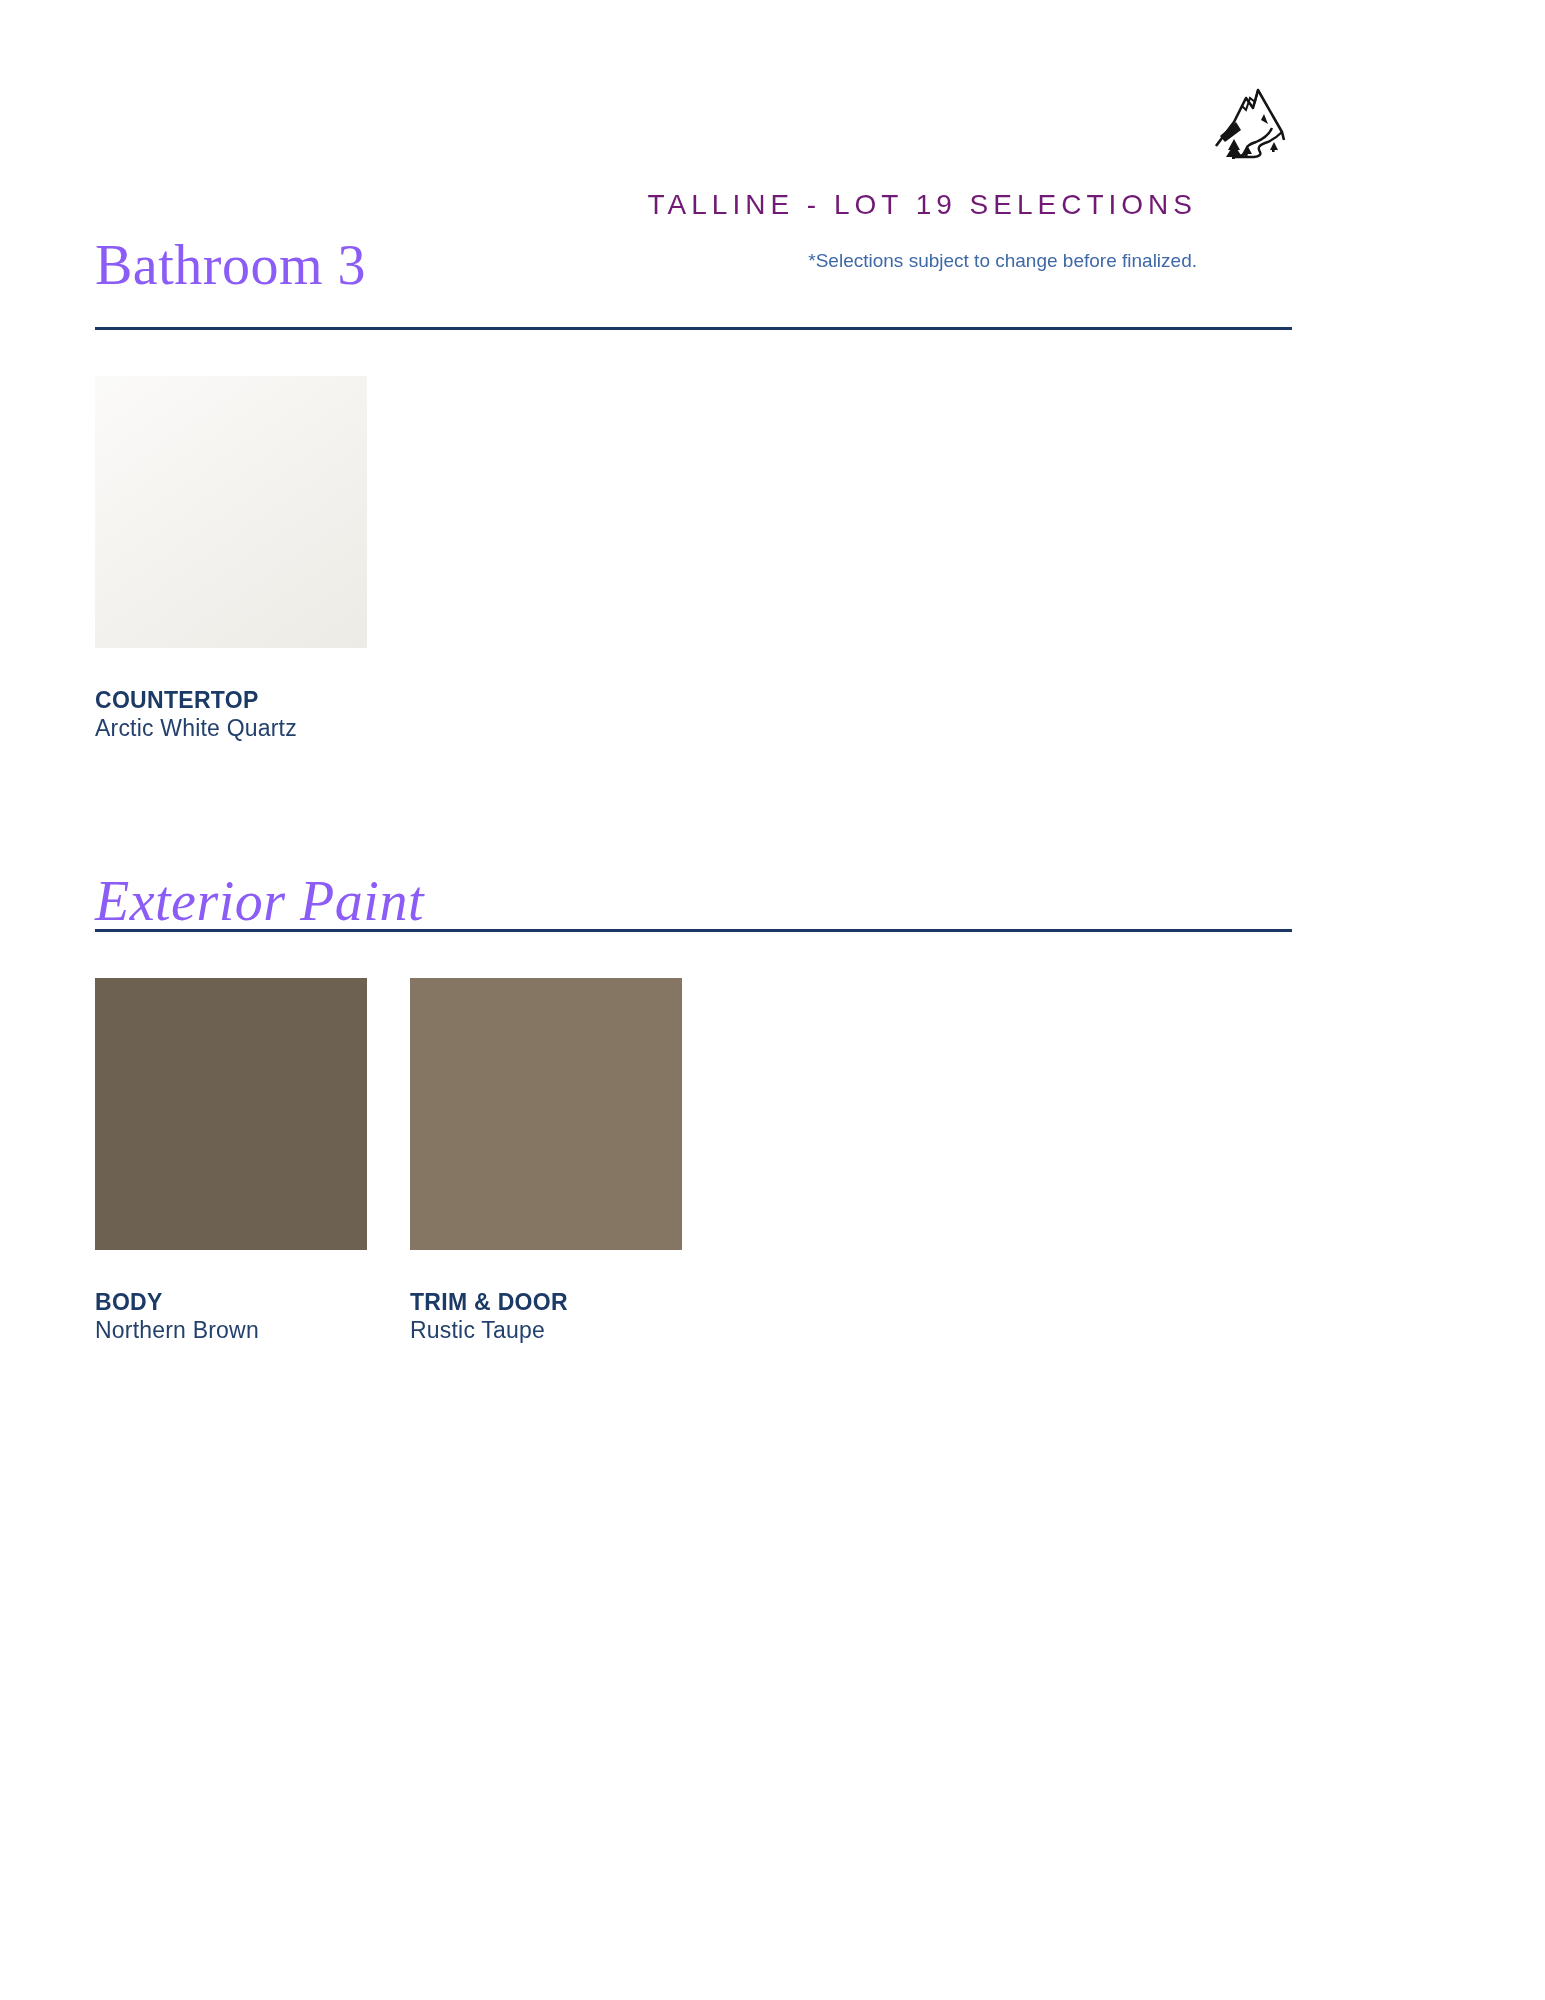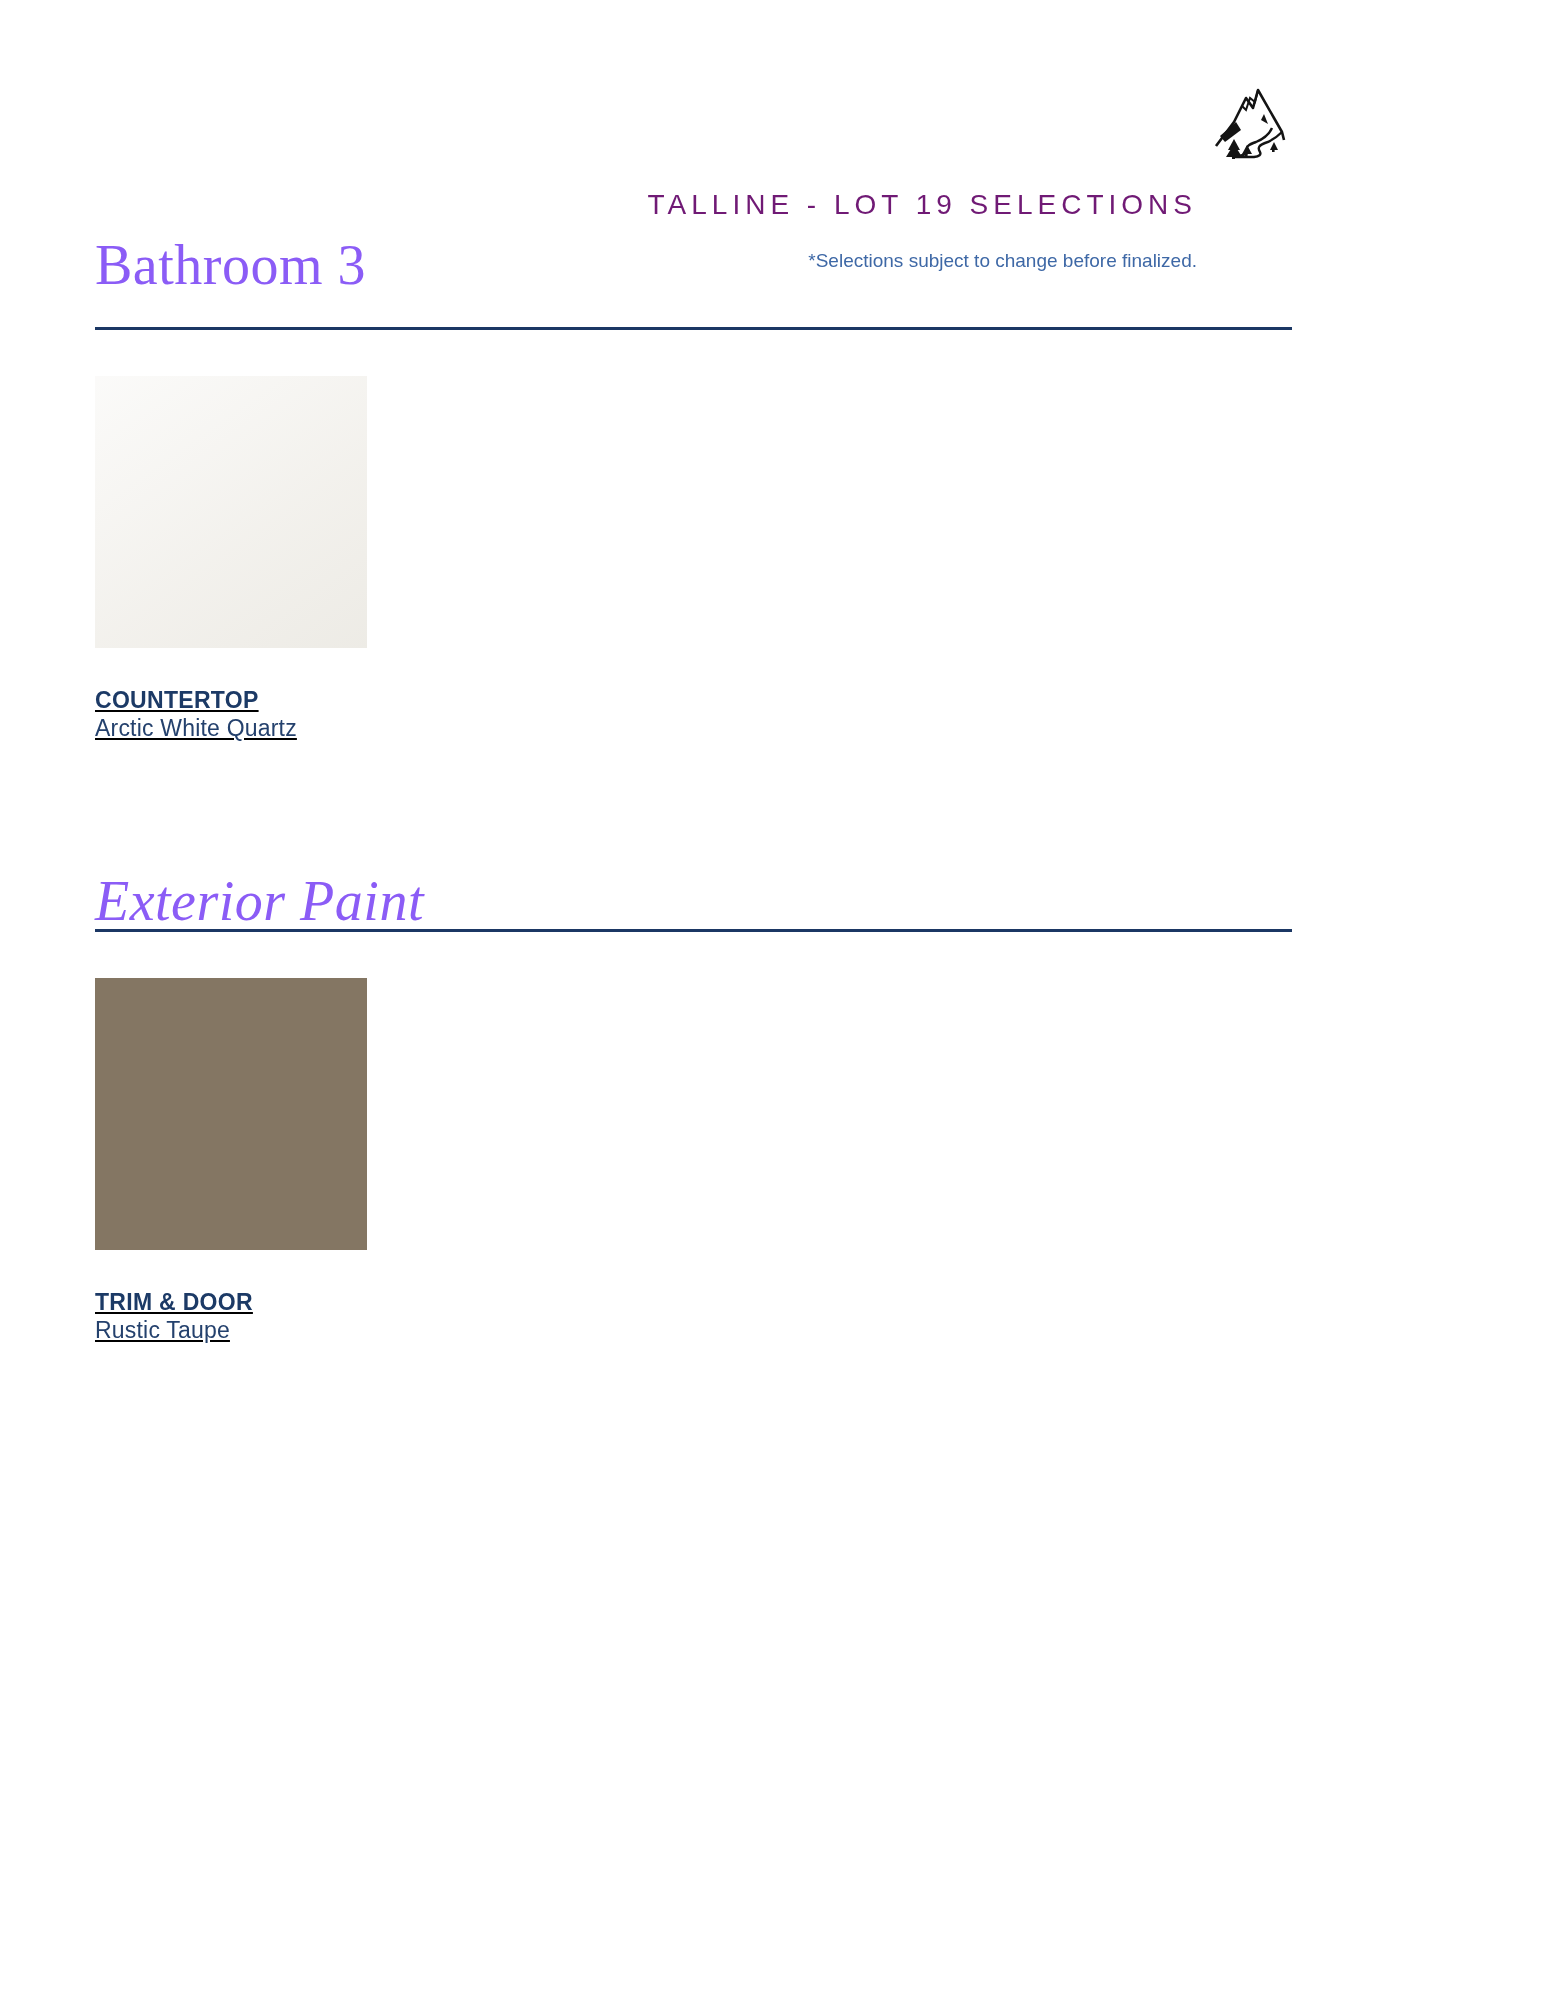--- a/index.html
+++ b/index.html
@@ -33,21 +33,21 @@
   }
   .heading-1{top:233px;}
   .heading-2{top:869px;font-style:italic;}
   .rule{
     position:absolute;left:95px;width:1355px;height:3px;
     background:#1b3764;
   }
   .rule-1{top:327px;}
   .rule-2{top:929px;}
   
-  .row{position:absolute;left:95px;display:flex;gap:43px;text-decoration:underline;}
+  .row{position:absolute;left:95px;display:flex;gap:43px;}
   .row-1{top:376px;}
   .row-2{top:978px;}
   .card{width:272px;}
   .sw{width:272px;height:272px;margin-bottom:38px;}
   .lbl{
     font-weight:bold;font-size:23px;line-height:28px;
     color:#1c3a66;letter-spacing:0.3px;
   }
   .val{
     font-size:23px;line-height:28px;
@@ -121,19 +121,24 @@
       <div class="lbl">COUNTERTOP</div>
       <div class="val">Arctic White Quartz</div>
     </div>
   </div>
 
   <div class="section-heading heading-2">Exterior Paint</div>
   <div class="rule rule-2"></div>
 
   <div class="row row-2">
     <div class="card">
+      <div class="sw" style="background-color: rgb(109, 97, 82);"></div>
+      <div class="lbl">BODY</div>
+      <div class="val">Northern Brown</div>
+    </div>
+    <div class="card">
       <div class="sw" style="background-color: rgb(132, 118, 99);"></div>
       <div class="lbl">TRIM &amp; DOOR</div>
       <div class="val">Rustic Taupe</div>
     </div>
   </div>
 
 </div>
 
 </body></html>

